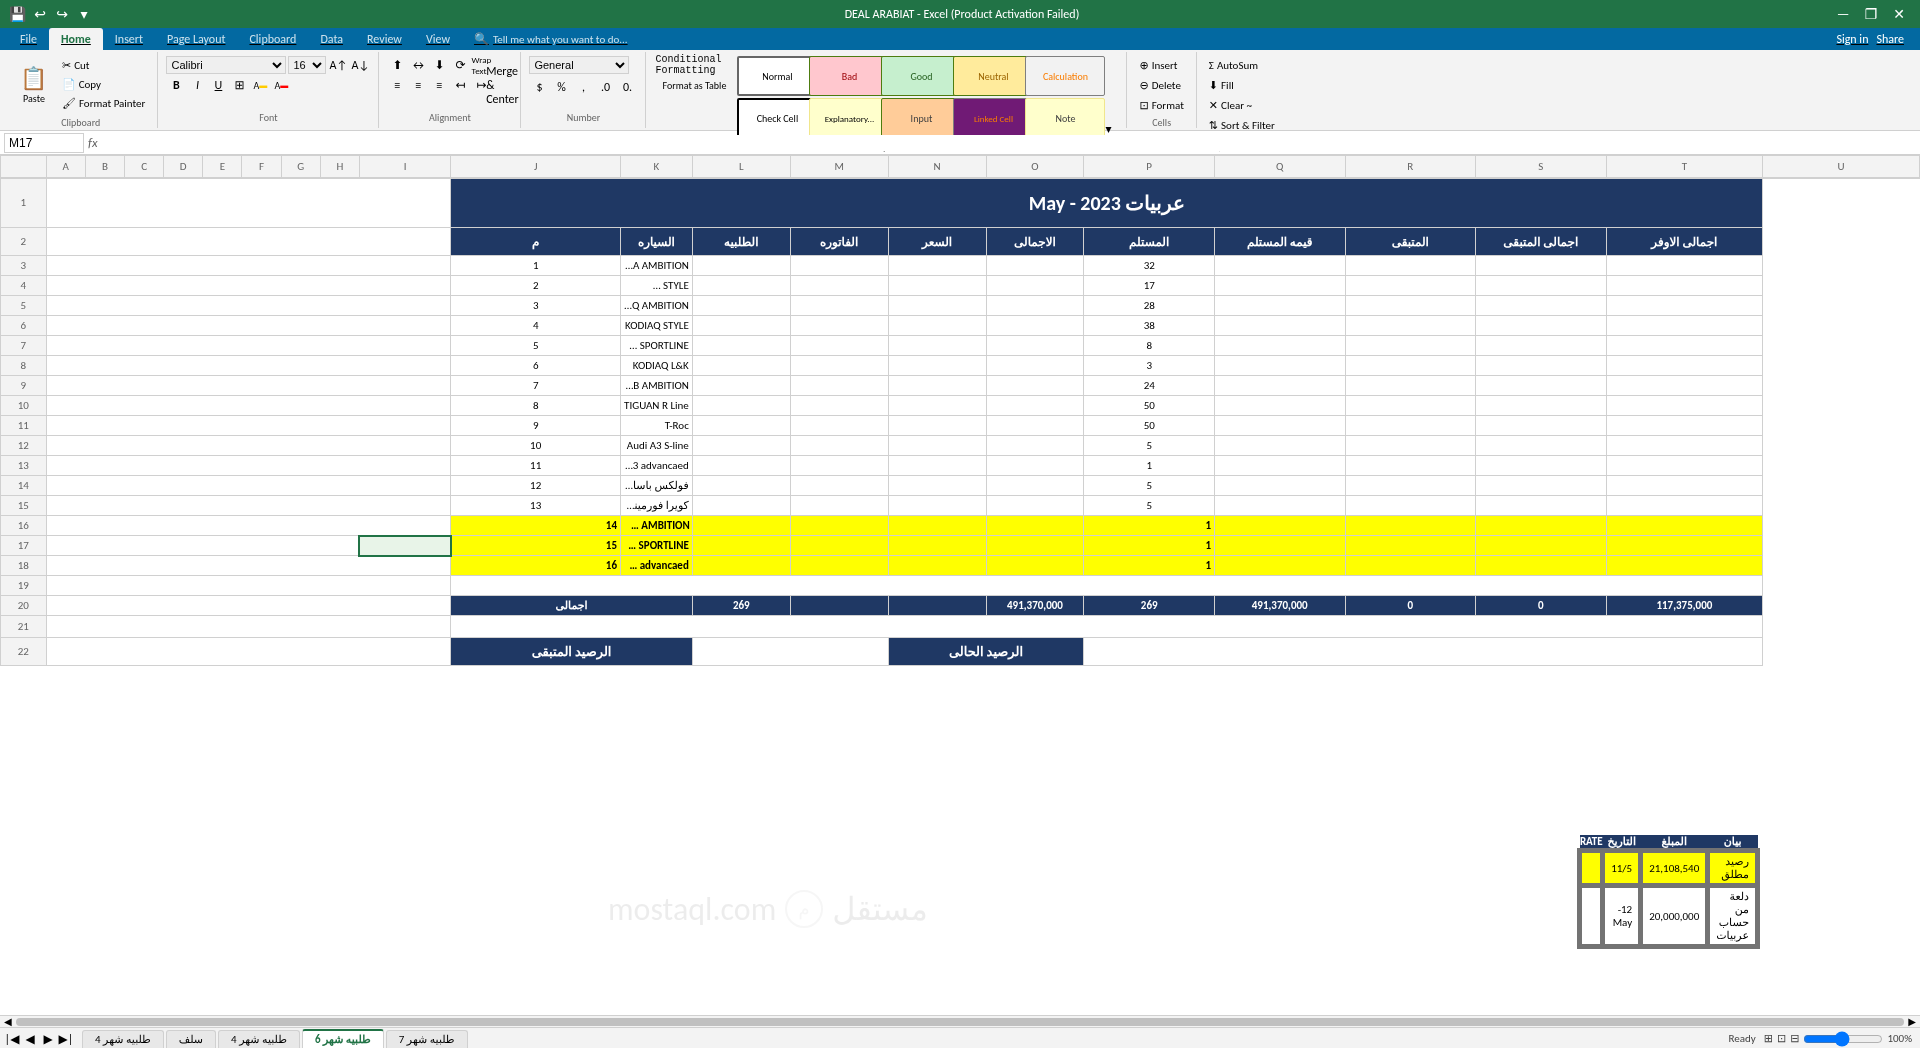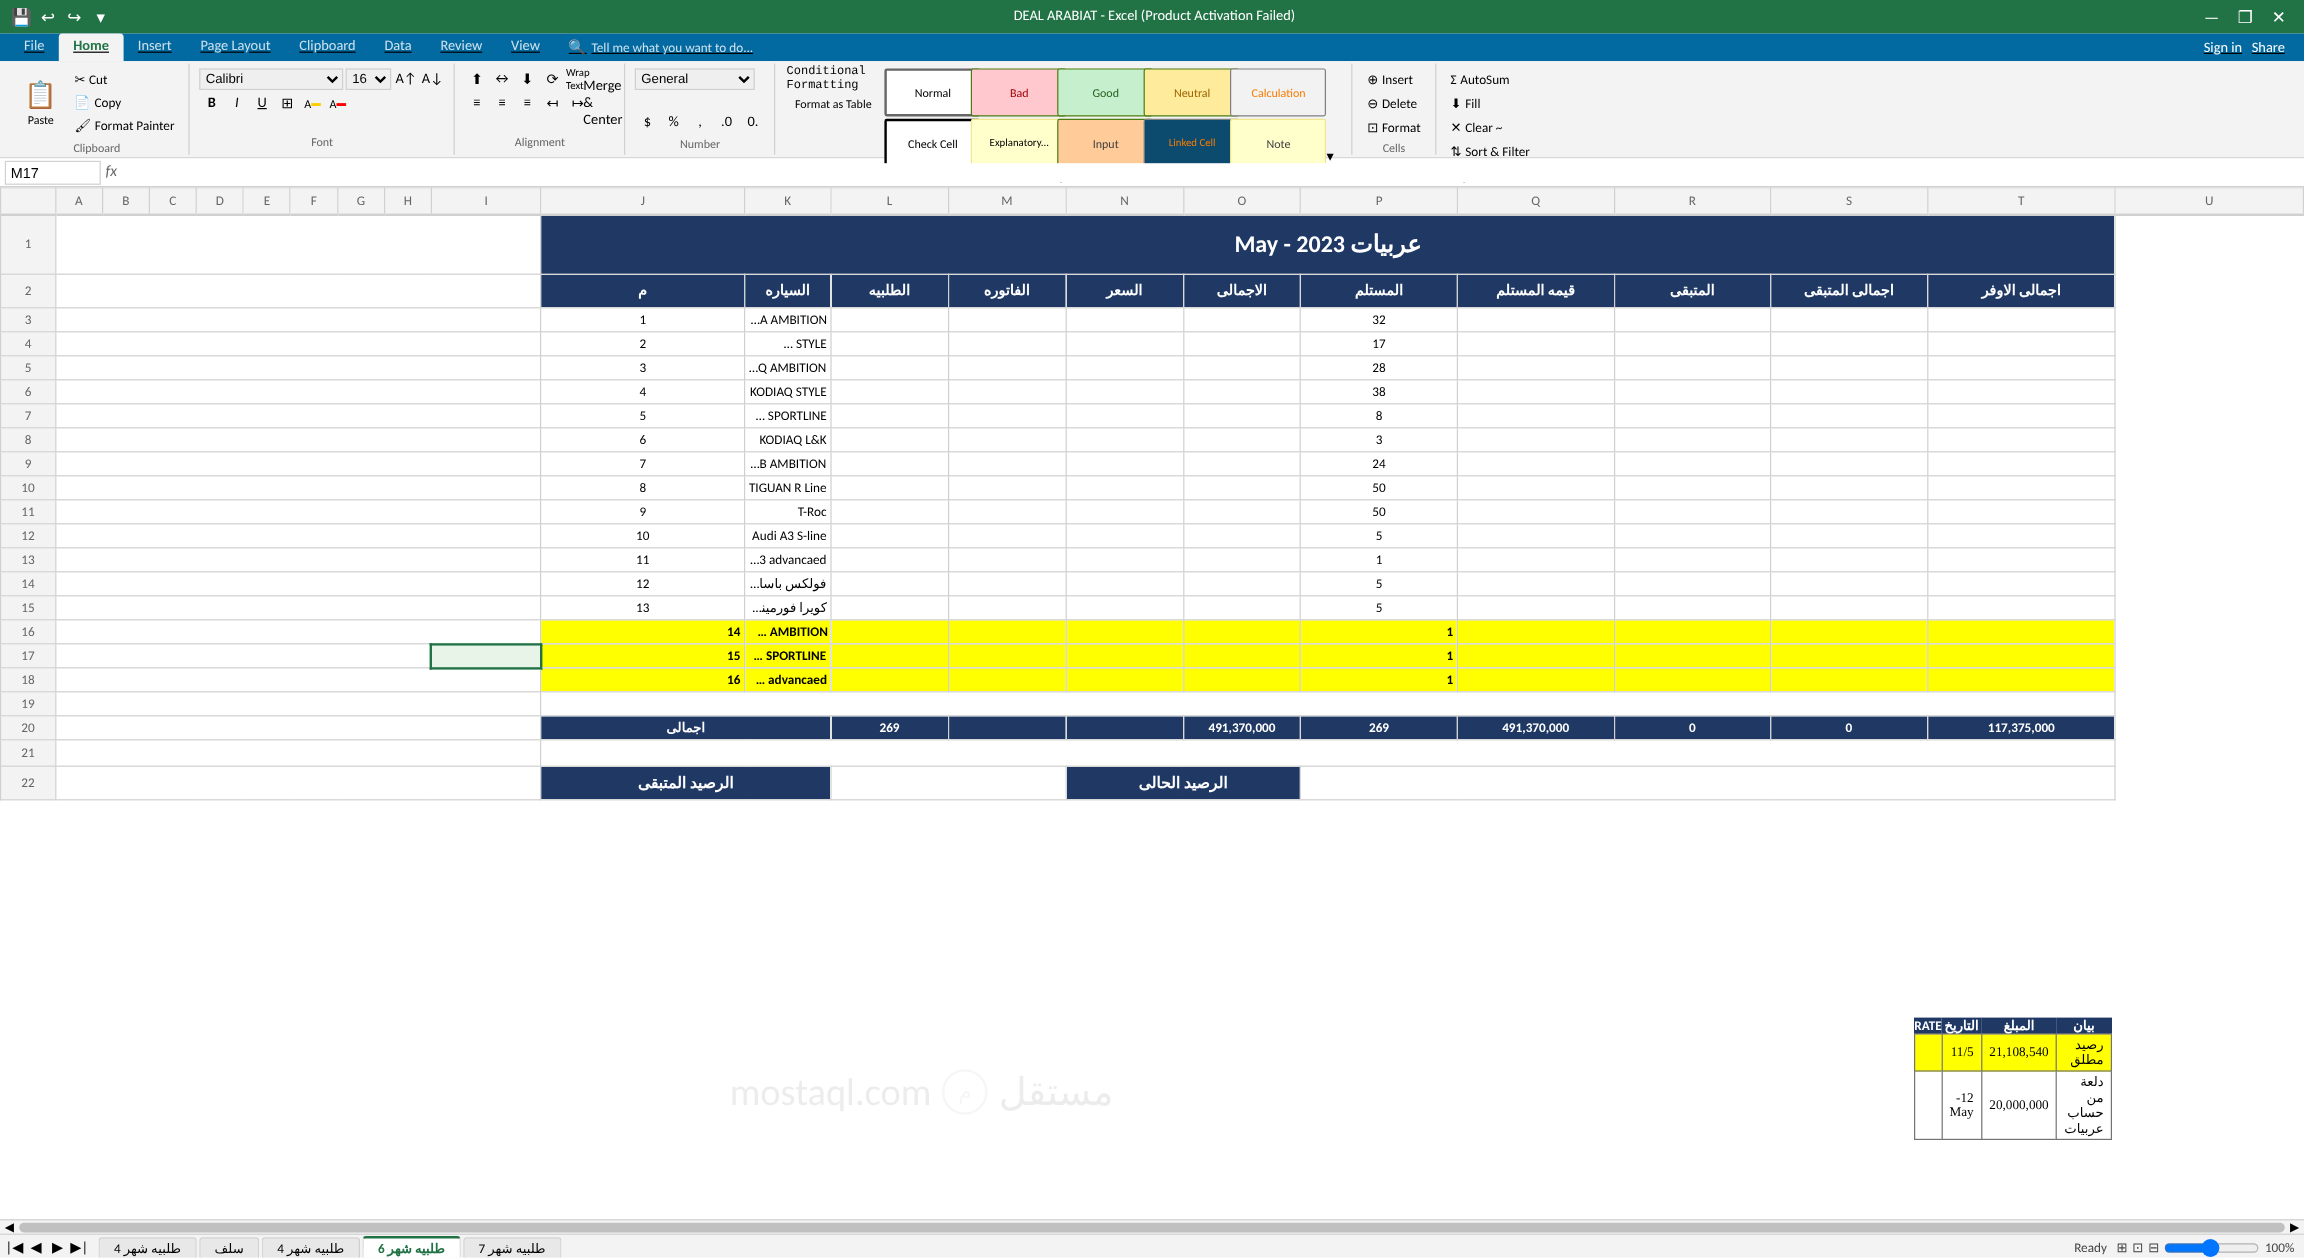--- a/index.html
+++ b/index.html
@@ -245,35 +245,35 @@
       background: white;
       border-radius: 2px;
     }
     .style-bad { background: #ffc7ce; color: #9c0006; }
     .style-good { background: #c6efce; color: #276221; }
     .style-neutral { background: #ffeb9c; color: #9c6500; }
     .style-normal { border: 2px solid #666; }
     .style-calc { background: #f2f2f2; color: #fa7d00; border: 1px solid #7f7f7f; }
     .style-checkcell { background: white; border: 2px solid #000; }
     .style-input { background: #ffcc99; color: #3f3f3f; }
-    .style-linked { background: #0c4a6e; color: #fa7d00; border: 1px solid #7f7f7f; }
+    .style-linked { background: #701a75; color: #fa7d00; border: 1px solid #7f7f7f; }
     .style-note { background: #ffffcc; color: #3f3f3f; border: 1px solid #f0e68c; }
     .style-explanatory { background: #ffffcc; border: 1px solid #f0e68c; }
 
     .font-controls { display: flex; flex-direction: column; gap: 2px; }
     .font-row1 { display: flex; align-items: center; gap: 2px; }
     .font-row2 { display: flex; align-items: center; gap: 1px; }
     .font-select { font-size: 11px; height: 18px; border: 1px solid #d0d0d0; }
     .font-size-select { width: 38px; font-size: 11px; height: 18px; border: 1px solid #d0d0d0; }
     .fmt-btn { width: 20px; height: 18px; display: flex; align-items: center; justify-content: center; cursor: pointer; border: 1px solid transparent; border-radius: 2px; font-size: 12px; }
 
     .align-controls { display: flex; flex-direction: column; gap: 2px; }
     .align-row { display: flex; align-items: center; gap: 1px; }
 
-    .number-controls { display: flex; flex-direction: column; gap: 16px; align-items: flex-start; }
+    .number-controls { display: flex; flex-direction: column; gap: 2px; align-items: flex-start; }
     .number-select { font-size: 11px; height: 18px; border: 1px solid #d0d0d0; width: 100px; }
 
     
     #watermark {
       position: absolute;
       bottom: 80px;
       left: 50%;
       transform: translateX(-50%);
       opacity: 0.3;
       font-size: 28px;
@@ -285,24 +285,23 @@
     
     .info-table {
       position: absolute;
       bottom: 50px;
       right: 150px;
       border-collapse: collapse;
       font-size: 11px;
       direction: rtl;
     }
     .info-table td {
-      border: 1px solid #737373;
+      border: 5px solid #737373;
       padding: 2px 6px;
       height: 18px;
-      font-family: Liberation Serif, serif;
     }
     .info-table .info-header {
       background: #1f3864;
       color: white;
       text-align: center;
       font-weight: bold;
     }
     .info-yellow { background: #ffff00; }
 
     

